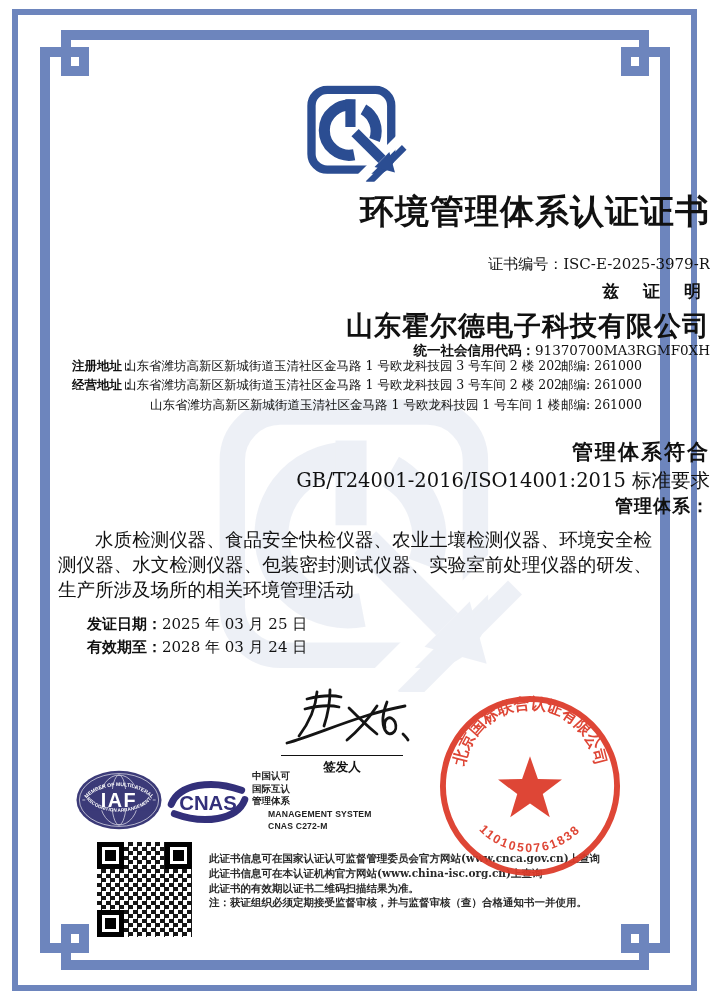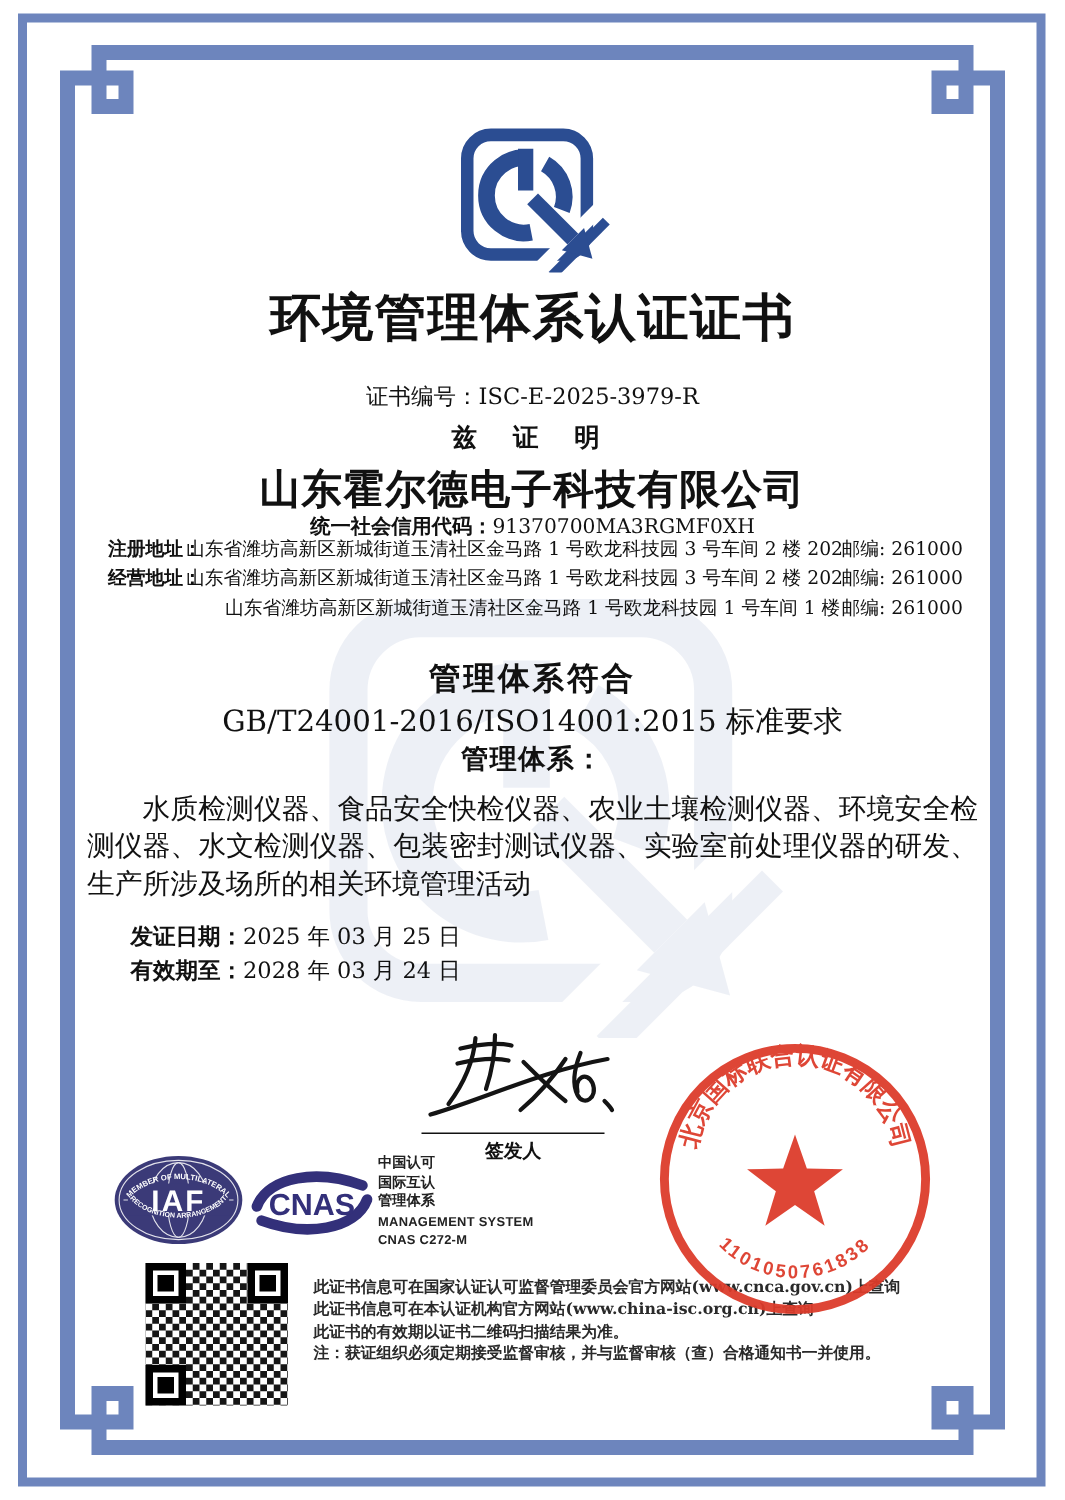--- a/index.html
+++ b/index.html
@@ -1,21 +1,21 @@
 <!DOCTYPE html>
 <html><head>
 <meta charset="utf-8">
 <style>
   html,body{margin:0;padding:0;background:#fff;}
   .page{
     position:relative;width:710px;height:1000px;background:#fff;overflow:hidden;
     font-family:"DejaVu Serif","Liberation Serif",serif;color:#111;
   }
   .abs{position:absolute;white-space:nowrap;}
-  .ctr{left:0;width:710px;text-align:center;}
+  .ctr{left:0;width:710px;text-align:right;}
   
   .border-svg{position:absolute;left:0;top:0;pointer-events:none;}
   
   .watermark{position:absolute;left:212px;top:398px;width:312px;height:294px;color:#2b4d92;opacity:0.08;}
   
   .logo{position:absolute;left:305px;top:85px;width:102px;height:97px;color:#2b4d92;}
   .title{top:189px;font-size:34px;font-weight:bold;letter-spacing:1px;}
   .certno{top:255px;font-size:15px;}
   .certno .lbl{font-weight:normal;}
   .hereby{top:280px;font-size:17px;font-weight:bold;letter-spacing:9px;}
@@ -37,21 +37,21 @@
   .daterow .lbl{font-weight:bold;}
   
   .sig-svg{position:absolute;left:283px;top:684px;width:130px;height:68px;}
   .sig-line{position:absolute;left:281px;top:755px;width:122px;border-top:1.5px solid #111;}
   .signer{position:absolute;left:281px;top:759px;width:122px;text-align:center;font-size:12.5px;font-weight:bold;}
   
   .iaf{position:absolute;left:75px;top:769px;width:88px;height:62px;}
   .cnas{position:absolute;left:165px;top:777px;width:86px;height:50px;}
   .acc-lines{position:absolute;left:252px;top:770px;font-size:9.5px;line-height:12.6px;font-weight:bold;
              font-family:"Liberation Sans",sans-serif;color:#222;}
-  .acc-lines .en{font-size:8.6px;letter-spacing:0.2px;}
+  .acc-lines .en{font-size:8.6px;letter-spacing:0.2px;margin-left:16px;}
   
   .authority{top:782px;left:363px;font-size:18px;font-weight:bold;z-index:3;}
   .stamp{position:absolute;left:436px;top:692px;width:188px;height:188px;z-index:2;opacity:0.94;}
   
   .qr{position:absolute;left:97px;top:842px;width:95px;height:95px;
       background:repeating-conic-gradient(#161616 0% 25%, #fff 0% 50%) 0 0/9px 9px;}
   .qr-finder{position:absolute;width:17px;height:17px;background:#fff;border:5px solid #000;}
   .qr-finder::after{content:'';position:absolute;inset:3px;background:#000;}
   .qf-tl{left:0;top:0;} .qf-tr{right:0;top:0;} .qf-bl{left:0;bottom:0;}
   

